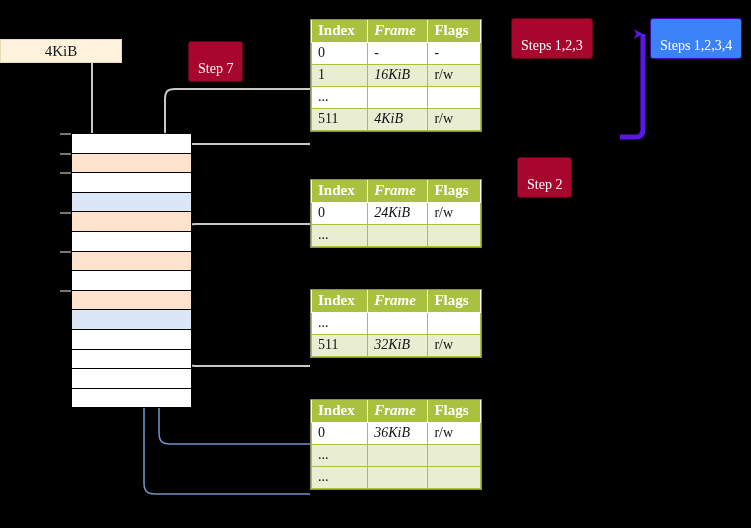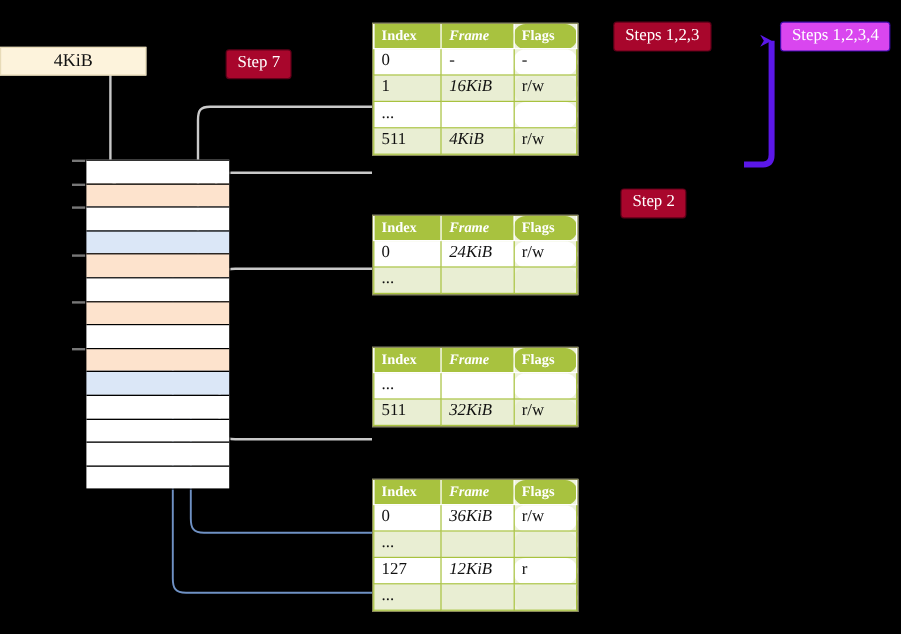--- a/index.html
+++ b/index.html
@@ -17,59 +17,59 @@
   .kib-box{
     position:absolute;left:0px;top:39px;width:120px;height:22px;
     background:#fdf3dc;border:1px solid #e8dbb8;
     display:flex;align-items:center;justify-content:center;
     font-size:15px;line-height:1;color:#111;
   }
 
   
   .badge{
     position:absolute;display:inline-flex;align-items:center;justify-content:center;
-    font-size:14px;line-height:1;color:#fff;padding:4px 9px 5px 9px;
+    font-size:14px;line-height:1;color:#fff;padding:20px 9px 5px 9px;
     border-radius:2px;white-space:nowrap;
   }
   .badge.red{background:#a8062c;box-shadow:0 0 0 1px #5e0018;}
-  .badge.blue{background:#d946ef;box-shadow:0 0 0 1px #3a0ba8;}
+  .badge.blue{background:#3b82f6;box-shadow:0 0 0 1px #3a0ba8;}
   .badge-step0{left:189px;top:42px;}
   .badge-steps123{left:512px;top:19px;}
   .badge-steps1234{left:651px;top:19px;}
   .badge-step4{left:518px;top:158px;}
 
   
   .memcol{position:absolute;left:71px;top:133px;width:119px;border:1px solid #000;border-top:none;}
   .memrow{height:19.6px;border-top:1px solid #000;box-sizing:border-box;}
   .memrow.w{background:#ffffff;}
   .memrow.o{background:#fde3cd;}
   .memrow.b{background:#dbe7f7;}
   .tick{position:absolute;left:60px;width:12px;height:0;border-top:2px solid #777;}
 
   
   .ptable{
     position:absolute;border:1px solid #8a8a5a;border-collapse:collapse;
     background:#eef2dc;
   }
   .ptable table{border-collapse:collapse;width:100%;}
   .ptable th{
-    background:#a8c23f;color:#ffffff;font-weight:bold;font-size:12px;
+    background:#a8c23f;color:#ffffff;font-weight:bold;font-size:15px;
     text-align:left;padding:2px 6px 3px 6px;border:1px solid #ffffff;
     border-top:none;
   }
   .ptable td{
     font-size:14px;padding:2px 6px 3px 6px;border:1px solid #a8c23f;
     color:#111;height:18px;box-sizing:border-box;
   }
   .ptable tr.odd td{background:#ffffff;}
   .ptable tr.even td{background:#e9eed3;}
   .ptable td.hl{background:#ffff9e;}
   .c-index{width:56px;}
   .c-frame{width:58px;font-style:italic;}
-  .c-flags{width:50px;border-radius:10px;}
+  .c-flags{width:50px;}
 
   .pt1{left:310px;top:19px;width:170px;}
   .pt2{left:310px;top:179px;width:170px;}
   .pt3{left:310px;top:289px;width:170px;}
   .pt4{left:310px;top:399px;width:170px;}
 </style>
 </head>
 <body>
 
 <div class="stage">
@@ -249,25 +249,20 @@
           <tr class="odd">
             <td class="c-index">0</td>
             <td class="c-frame">36KiB</td>
             <td class="c-flags">r/w</td>
           </tr>
           <tr class="even">
             <td class="c-index">...</td>
             <td class="c-frame"></td>
             <td class="c-flags"></td>
           </tr>
-          <tr class="odd">
-            <td class="c-index">127</td>
-            <td class="c-frame">12KiB</td>
-            <td class="c-flags">r</td>
-          </tr>
           <tr class="even">
             <td class="c-index">...</td>
             <td class="c-frame"></td>
             <td class="c-flags"></td>
           </tr>
         </tbody>
       </table>
     </div>
 
 </div>

